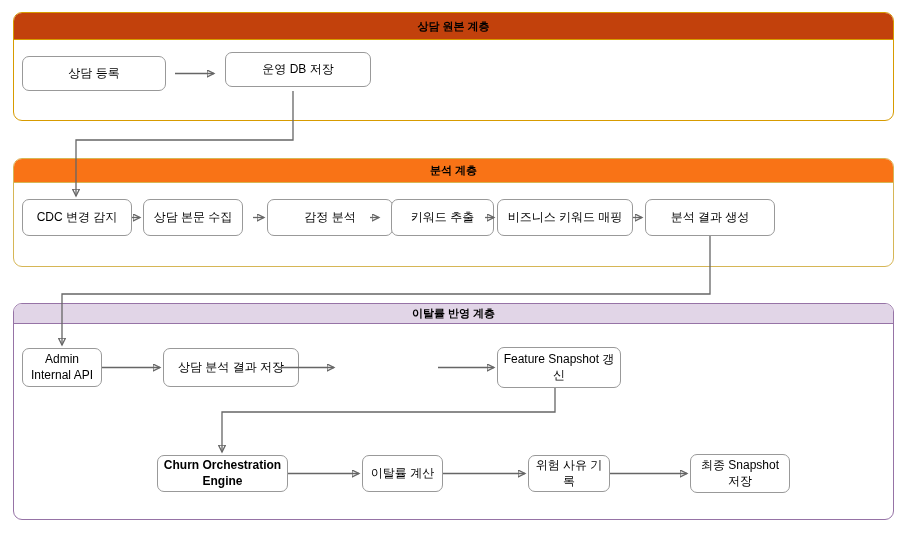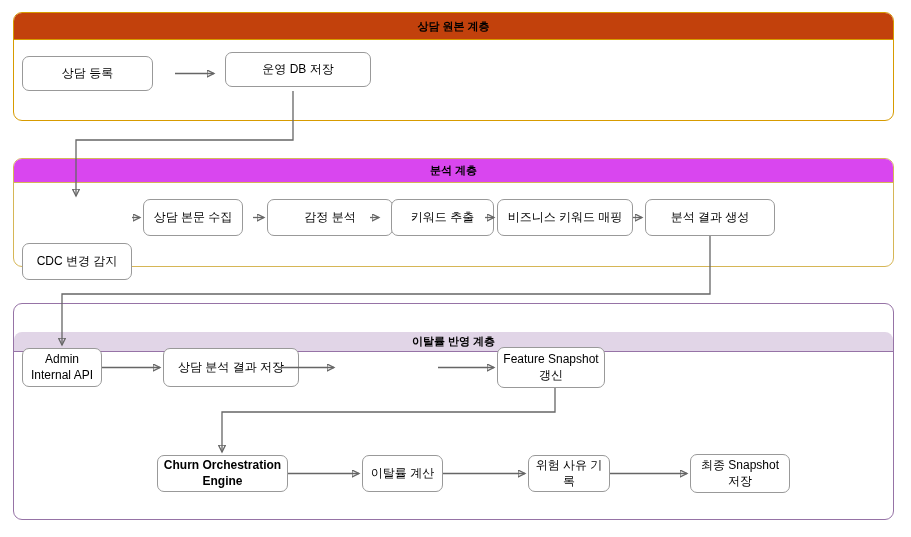--- a/index.html
+++ b/index.html
@@ -7,84 +7,84 @@
   #canvas{position:relative;width:911px;height:537px;background:#ffffff;overflow:hidden;}
 
   .layer{position:absolute;border:1px solid;border-radius:9px;background:#ffffff;box-sizing:border-box;}
   .layer-header{position:absolute;left:0;top:0;right:0;border-bottom:1px solid;border-radius:8px 8px 0 0;
                 display:flex;align-items:center;justify-content:center;box-sizing:border-box;}
   .layer-title{font-size:11px;font-weight:bold;color:#000000;letter-spacing:0;}
 
   .layer-src{border-color:#D79B00;}
   .layer-src .layer-header{background:#c2410c;border-color:#D79B00;}
   .layer-ana{border-color:#D6B656;}
-  .layer-ana .layer-header{background:#d946ef;border-color:#D6B656;}
+  .layer-ana .layer-header{background:#f97316;border-color:#D6B656;}
   .layer-churn{border-color:#9673A6;}
   .layer-churn .layer-header{background:#E1D5E7;border-color:#9673A6;}
 
   .node{position:absolute;background:#ffffff;border:1px solid #999999;border-radius:7px;
         display:flex;align-items:center;justify-content:center;text-align:center;
         font-size:12px;color:#000000;line-height:1.3;box-sizing:border-box;padding:2px 4px;}
 
   #edges{position:absolute;left:0;top:0;width:911px;height:537px;pointer-events:none;}
   #edges path{fill:none;stroke:#666666;stroke-width:1.3px;}
 </style>
 </head>
 <body>
 
 <div id="canvas">
 
   <div class="layer layer-src" style="left:13px;top:12px;width:881px;height:109px;">
     <div class="layer-header" style="height:27px;">
       <span class="layer-title">상담 원본 계층</span>
     </div>
   </div>
-  <div class="node" style="left:22px;top:56px;width:131px;height:35px;">
+  <div class="node" style="left:22px;top:56px;width:144px;height:35px;">
     <span>상담 등록</span>
   </div>
   <div class="node" style="left:217px;top:52px;width:146px;height:35px;margin-left:8px;">
     <span>운영 DB 저장</span>
   </div>
 
   <div class="layer layer-ana" style="left:13px;top:158px;width:881px;height:109px;">
     <div class="layer-header" style="height:24px;">
       <span class="layer-title">분석 계층</span>
     </div>
   </div>
-  <div class="node" style="left:22px;top:199px;width:110px;height:37px;margin-top:44px;">
+  <div class="node" style="left:22px;top:199px;width:110px;height:37px;">
     <span>CDC 변경 감지</span>
   </div>
   <div class="node" style="left:143px;top:199px;width:100px;height:37px;">
     <span>상담 본문 수집</span>
   </div>
   <div class="node" style="left:267px;top:199px;width:126px;height:37px;">
     <span>감정 분석</span>
   </div>
   <div class="node" style="left:382px;top:199px;width:103px;height:37px;margin-left:9px;">
     <span>키워드 추출</span>
   </div>
   <div class="node" style="left:497px;top:199px;width:136px;height:37px;">
     <span>비즈니스 키워드 매핑</span>
   </div>
   <div class="node" style="left:645px;top:199px;width:130px;height:37px;">
     <span>분석 결과 생성</span>
   </div>
 
   <div class="layer layer-churn" style="left:13px;top:303px;width:881px;height:217px;">
-    <div class="layer-header" style="height:20px;margin-top:28px;">
+    <div class="layer-header" style="height:20px;">
       <span class="layer-title">이탈률 반영 계층</span>
     </div>
   </div>
   <div class="node" style="left:22px;top:348px;width:80px;height:39px;">
     <span>Admin Internal API</span>
   </div>
   <div class="node" style="left:163px;top:348px;width:136px;height:39px;">
     <span>상담 분석 결과 저장</span>
   </div>
-  <div class="node" style="left:497px;top:347px;width:108px;height:41px;">
+  <div class="node" style="left:497px;top:347px;width:124px;height:41px;">
     <span>Feature Snapshot 갱신</span>
   </div>
   <div class="node" style="left:157px;top:455px;width:131px;height:37px;font-weight:bold;">
     <span>Churn Orchestration Engine</span>
   </div>
   <div class="node" style="left:362px;top:455px;width:81px;height:37px;">
     <span>이탈률 계산</span>
   </div>
   <div class="node" style="left:528px;top:455px;width:82px;height:37px;">
     <span>위험 사유 기록</span>

